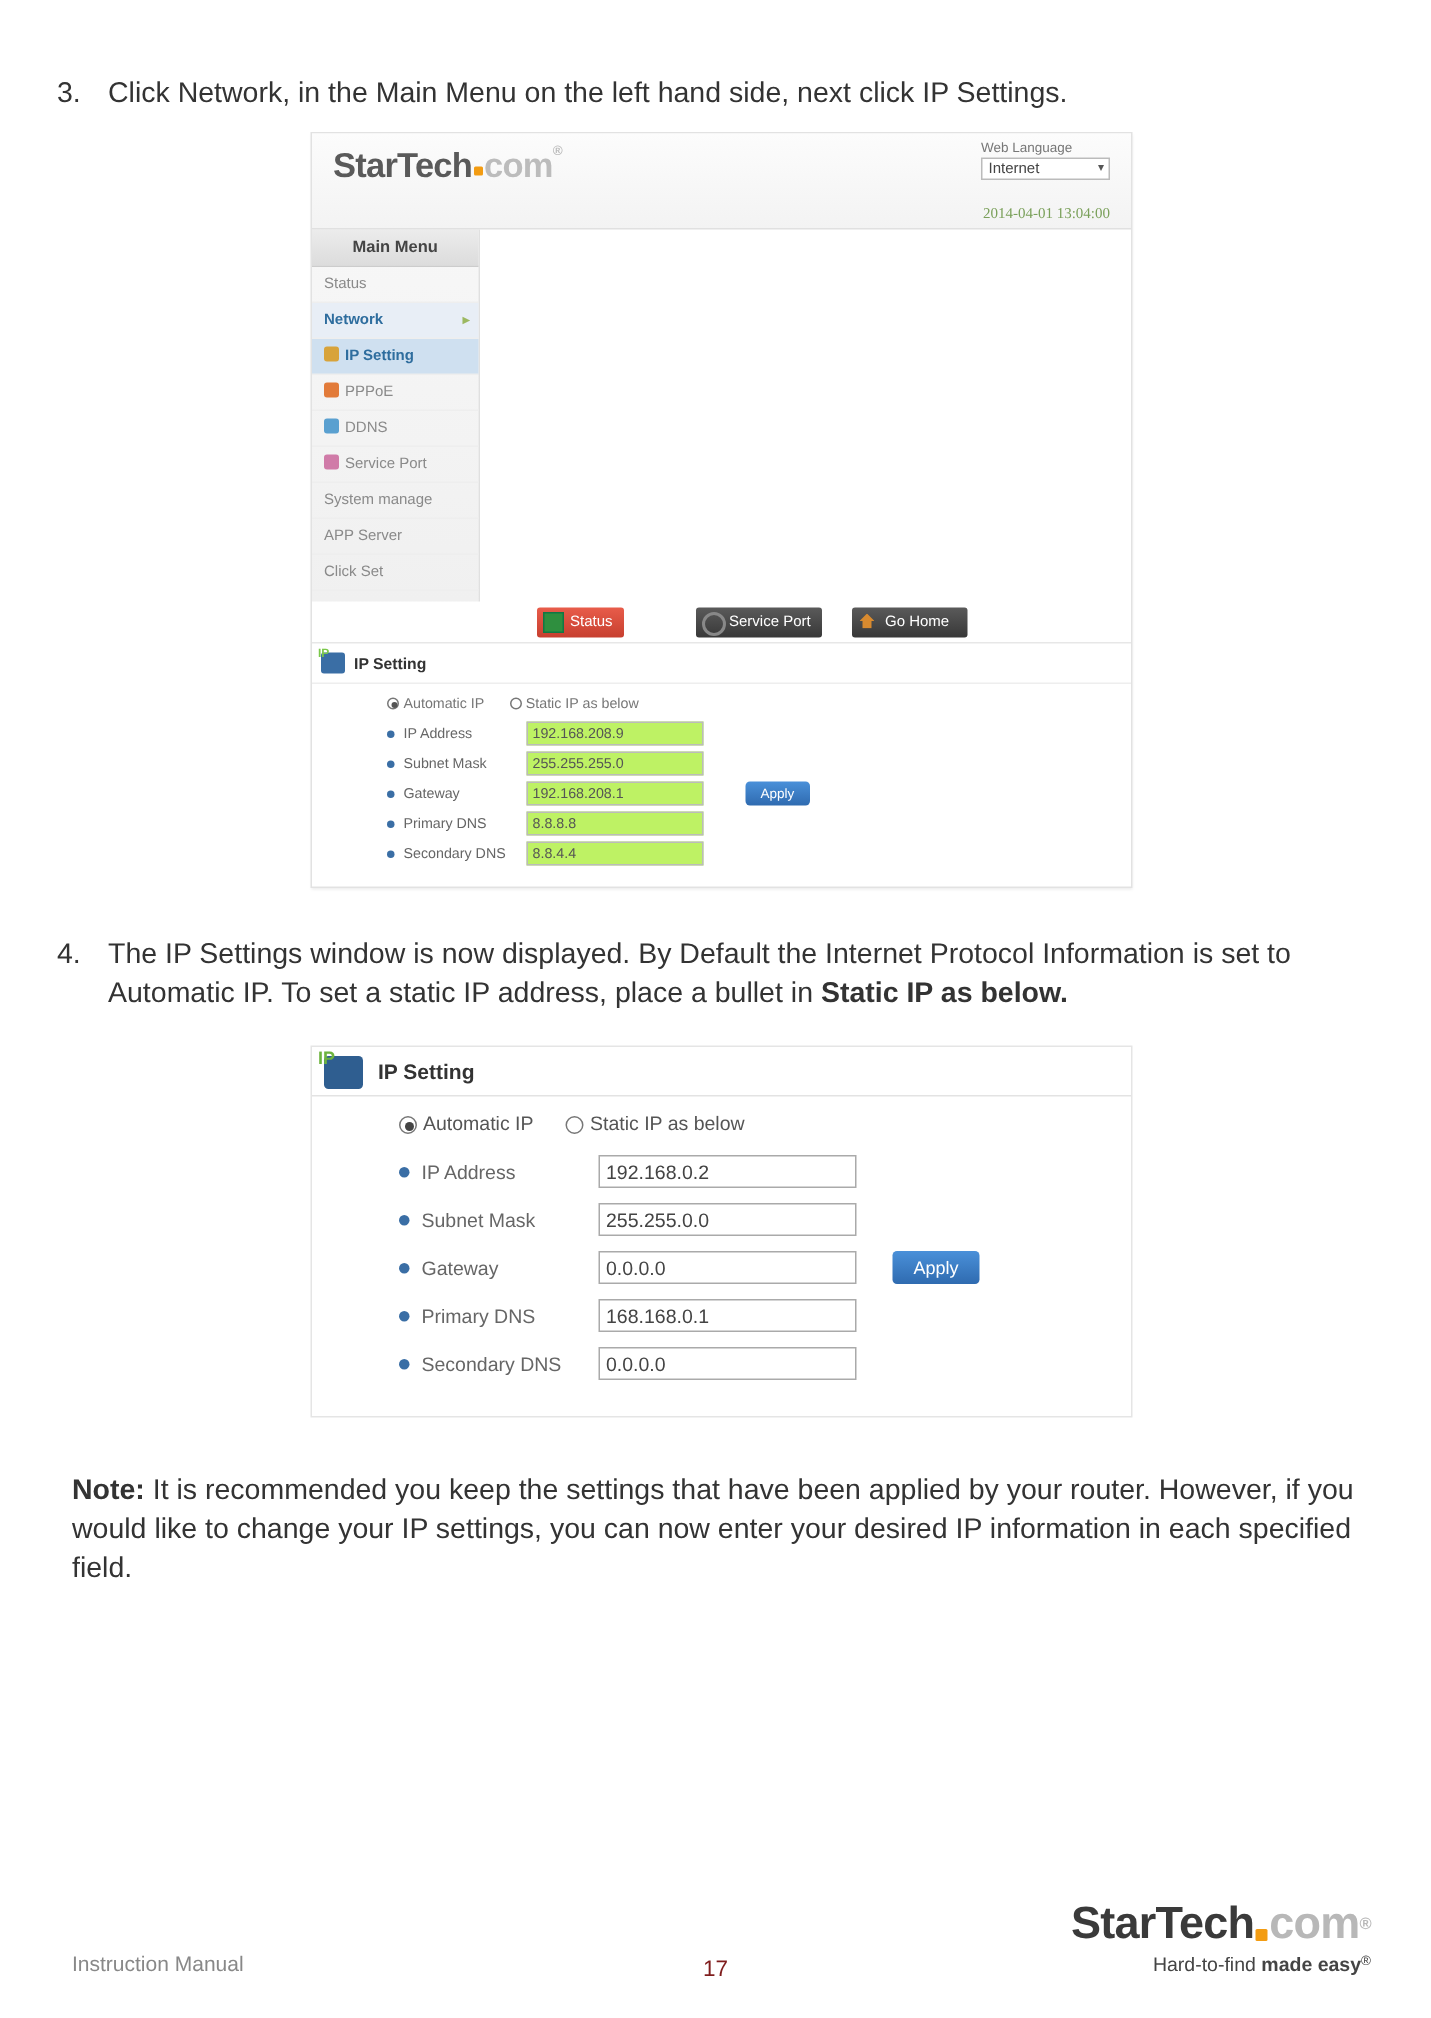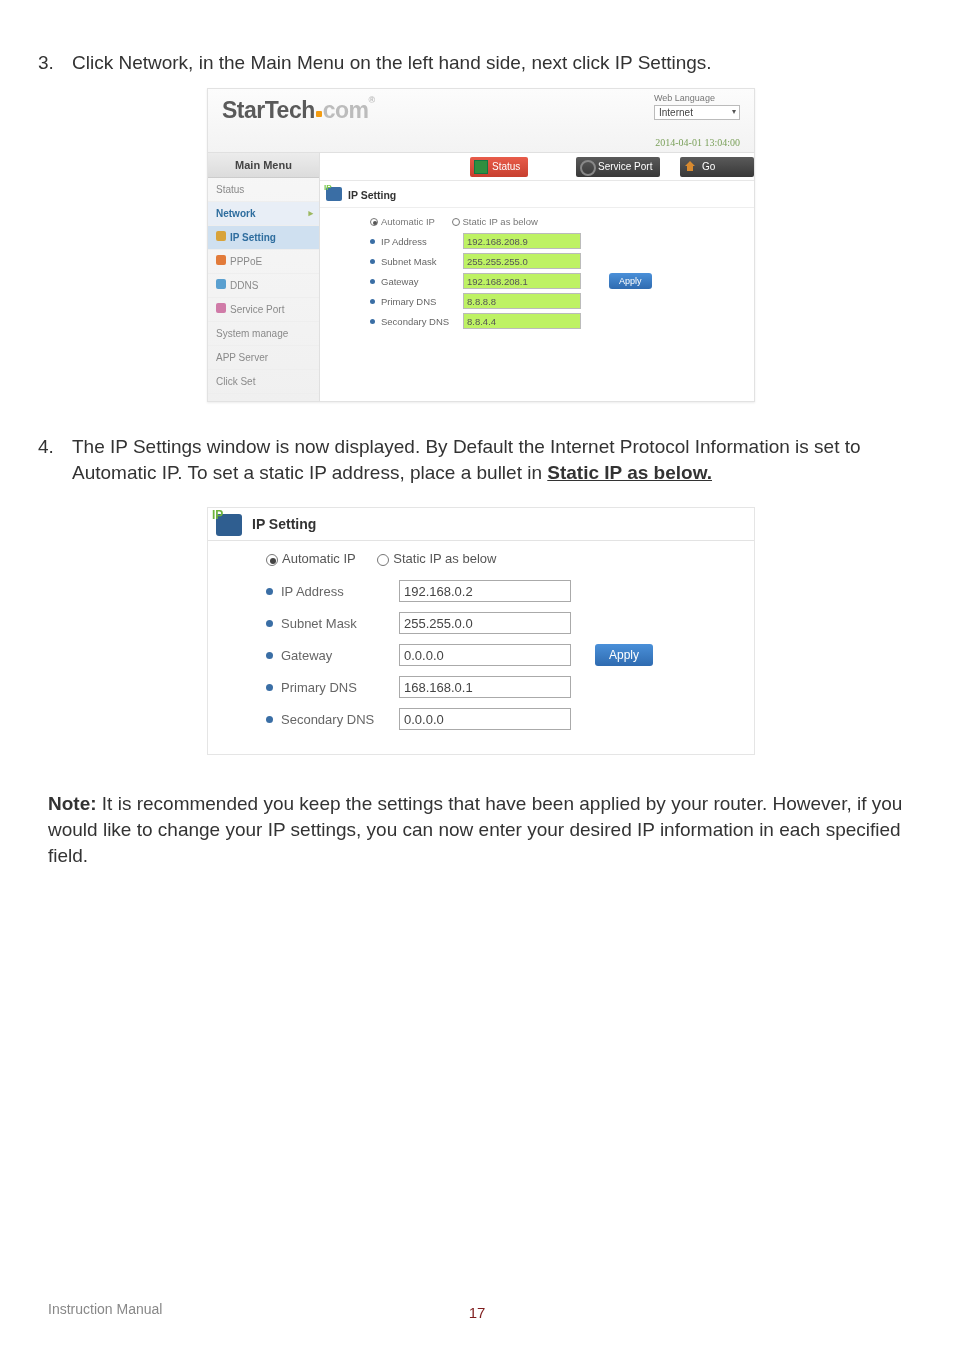--- a/index.html
+++ b/index.html
@@ -17,21 +17,21 @@
   .logo1 { font-family: Arial, sans-serif; font-size: 23px; font-weight: 600; color: #5a5a5a; letter-spacing: -0.5px; display: inline-flex; align-items: flex-start; }
   .logo1 .orange-dot { width: 6px; height: 6px; background: #f39c12; display: inline-block; border-radius: 1px; margin: 0 1px; position: relative; top: 14px; }
   .logo1 .grey-part { color: #bcbcbc; }
   .logo1 .reg { font-size: 9px; color: #bcbcbc; position: relative; top: -2px; }
 
   .web-lang { position: absolute; right: 14px; top: 4px; font-size: 9px; color: #777; text-align: left; }
   .web-lang .sel { border: 1px solid #bbb; background: #fff; font-size: 10px; padding: 1px 20px 1px 4px; margin-top: 2px; display: block; color: #444; height: 15px; line-height: 12px; position: relative; width: 86px; }
   .web-lang .sel::after { content: "▾"; position: absolute; right: 3px; top: 0; font-size: 8px; color: #555; }
   .timestamp { position: absolute; right: 14px; bottom: 4px; font-size: 10px; color: #7aa05a; font-family: Liberation Serif, serif; }
 
-  .shot1-body { display: flex; }
+  .shot1-body { display: flex; flex-direction: column; }
   .sidebar { width: 112px; background: linear-gradient(#f7f7f7,#f0f0f0); border-right: 1px solid #e0e0e0; min-height: 248px; }
   .mm-title { background: linear-gradient(#ececec,#dcdcdc); text-align: center; font-weight: bold; color: #444; font-size: 11px; padding: 6px 0; border-bottom: 1px solid #ccc; }
   .sb-item { padding: 6px 8px; font-size: 10px; color: #8a8a8a; border-bottom: 1px solid #eee; position: relative; }
   .sb-cat { color: #2e6d9e; font-weight: 600; }
   .sb-cat.network { background: #e8eef6; }
   .sb-cat.network::after { content: "▸"; position: absolute; right: 6px; color: #9cb860; font-size: 9px; }
   .sb-sub { padding-left: 22px; }
   .sb-sub::before { content: ""; width: 10px; height: 10px; position: absolute; left: 8px; top: 5px; border-radius: 2px; }
   .sb-ip   { background: #cfe0f0; color: #2e6d9e; font-weight: 600; }
   .sb-ip::before { background: #d8a33a; }
@@ -62,21 +62,21 @@
 
   .frow1 { display: flex; align-items: center; margin: 4px 0; }
   .frow1 .bullet { width: 5px; height: 5px; background: #3a6ea5; border-radius: 50%; margin-right: 6px; }
   .frow1 .lbl { width: 82px; color: #666; font-size: 9.5px; }
   .frow1 .inp { width: 118px; height: 16px; border: 1px solid #bbb; font-size: 9.5px; padding: 0 3px; color: #555; background: #bef264; }
   .apply1 { height: 16px; background: linear-gradient(#4a90d9,#2f6bb0); color: #fff; font-size: 9px; border: none; border-radius: 3px; padding: 0 10px; margin-left: 28px; }
 
   
   .step4-block { font-size: 19px; color: #333; line-height: 1.35; margin-bottom: 22px; margin-left: -10px; }
   .step4-body { padding-left: 34px; display: block; }
-  .bold { font-weight: 700; text-decoration: underline; }
+  .bold { font-weight: 700; }
 
   
   .shot2 { width: 548px; border: 1px solid #e5e5e5; margin: 0 auto 36px auto; background: #fff; font-size: 13px; color: #555; }
   .shot2-hdr { padding: 8px 6px 8px 44px; border-bottom: 1px solid #e3e3e3; position: relative; }
   .shot2-hdr .icon2 { position: absolute; left: 8px; top: 6px; width: 26px; height: 22px; background: #2f5e90; border-radius: 3px; }
   .shot2-hdr .icon2::before { content: "IP"; color: #6eb43e; font-weight: bold; font-size: 12px; position: absolute; left: -4px; top: -6px; }
   .shot2-hdr .title2 { font-weight: bold; color: #333; font-size: 14px; }
 
   .form2 { padding: 10px 14px 14px 58px; }
   .radio-row2 { margin-bottom: 14px; color: #555; font-size: 13px; }
@@ -233,16 +233,24 @@
         </div>
   </div>
 </div>
 
 <div class="note">
   <span class="lead">Note:</span><span> It is recommended you keep the settings that have been applied by your router. However, if you would like to change your IP settings, you can now enter your desired IP information in each specified field.</span>
 </div>
 
 <div class="footer">
   <div class="instr">Instruction Manual</div>
+  <div class="logo2">
+    <div class="main">
+      <span>StarTech</span><span class="od"></span><span class="grey">com</span><span class="reg2">®</span>
+    </div>
+    <div class="tag">
+      <span>Hard-to-find </span><span class="b">made easy</span><span class="reg3">®</span>
+    </div>
+  </div>
 </div>
 <div class="pagenum">17</div>
 
 </div>
 
 </body></html>

